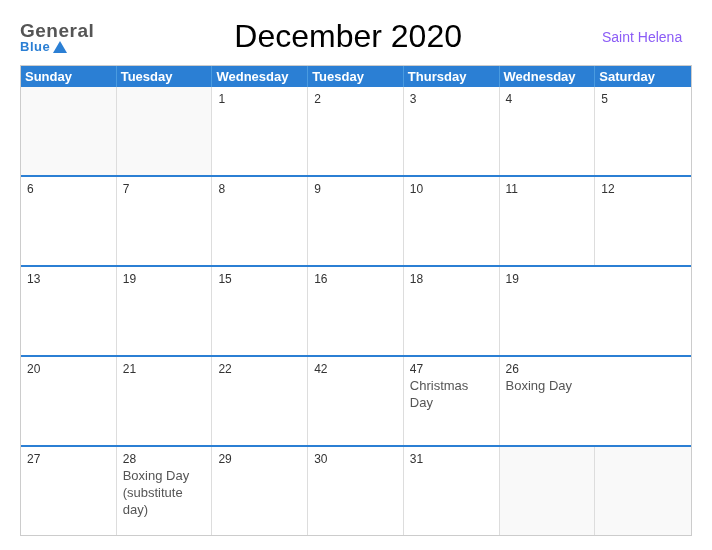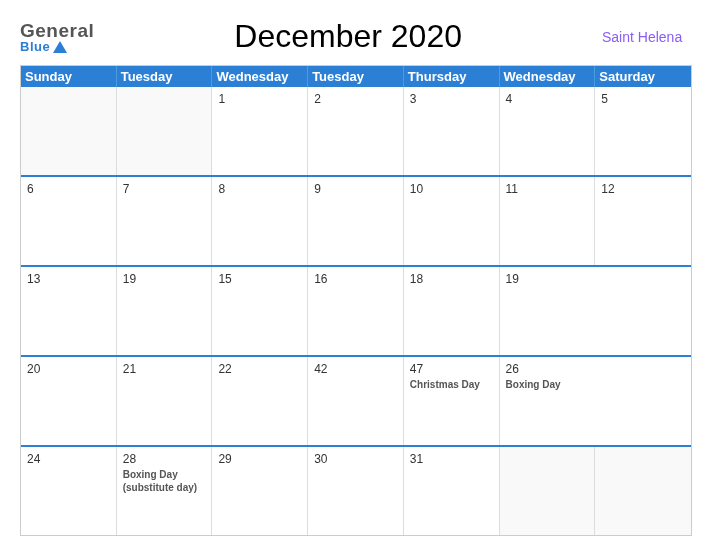--- a/index.html
+++ b/index.html
@@ -112,24 +112,23 @@
     }
     .cal-cell:last-child {
       border-right: none;
     }
     .cal-day-num {
       font-size: 12px;
       color: #333;
       margin-bottom: 2px;
     }
     .cal-event {
-      font-size: 10px;
+      font-size: 13px;
       color: #555;
       line-height: 1.3;
-      font-weight: bold;
     }
     .empty-cell {
       background: #f9f9f9;
     }
   </style>
 </head>
 <body>
 
 <div class="page">
 
@@ -237,21 +236,21 @@
             <div class="cal-day-num">47</div>
             <div class="cal-event">Christmas Day</div>
           </div>
           <div class="cal-cell">
             <div class="cal-day-num">26</div>
             <div class="cal-event">Boxing Day</div>
           </div>
         </div>
         <div class="cal-week">
           <div class="cal-cell">
-            <div class="cal-day-num">24</div>
+            <div class="cal-day-num">27</div>
           </div>
           <div class="cal-cell">
             <div class="cal-day-num">28</div>
             <div class="cal-event">Boxing Day</div>
             <div class="cal-event">(substitute day)</div>
           </div>
           <div class="cal-cell">
             <div class="cal-day-num">29</div>
           </div>
           <div class="cal-cell">

